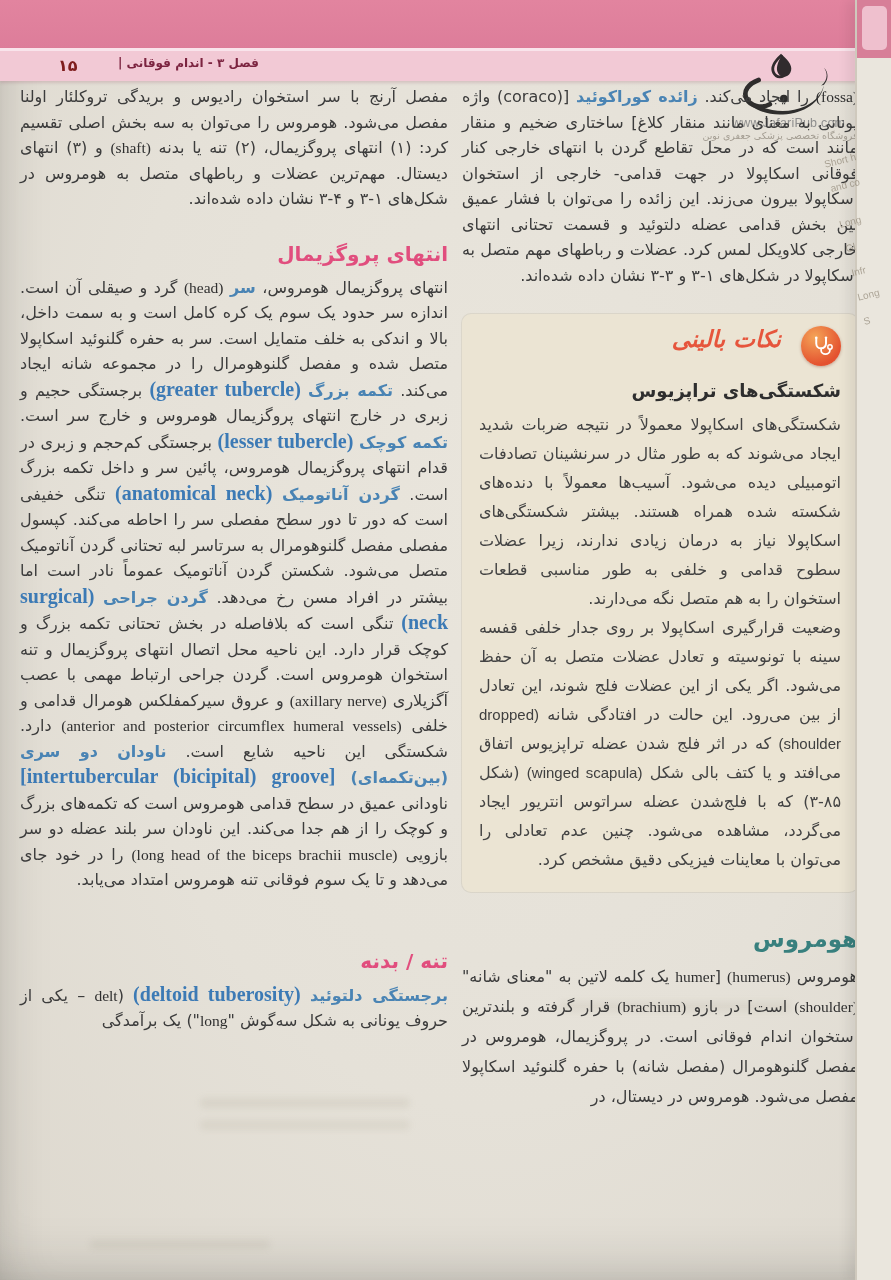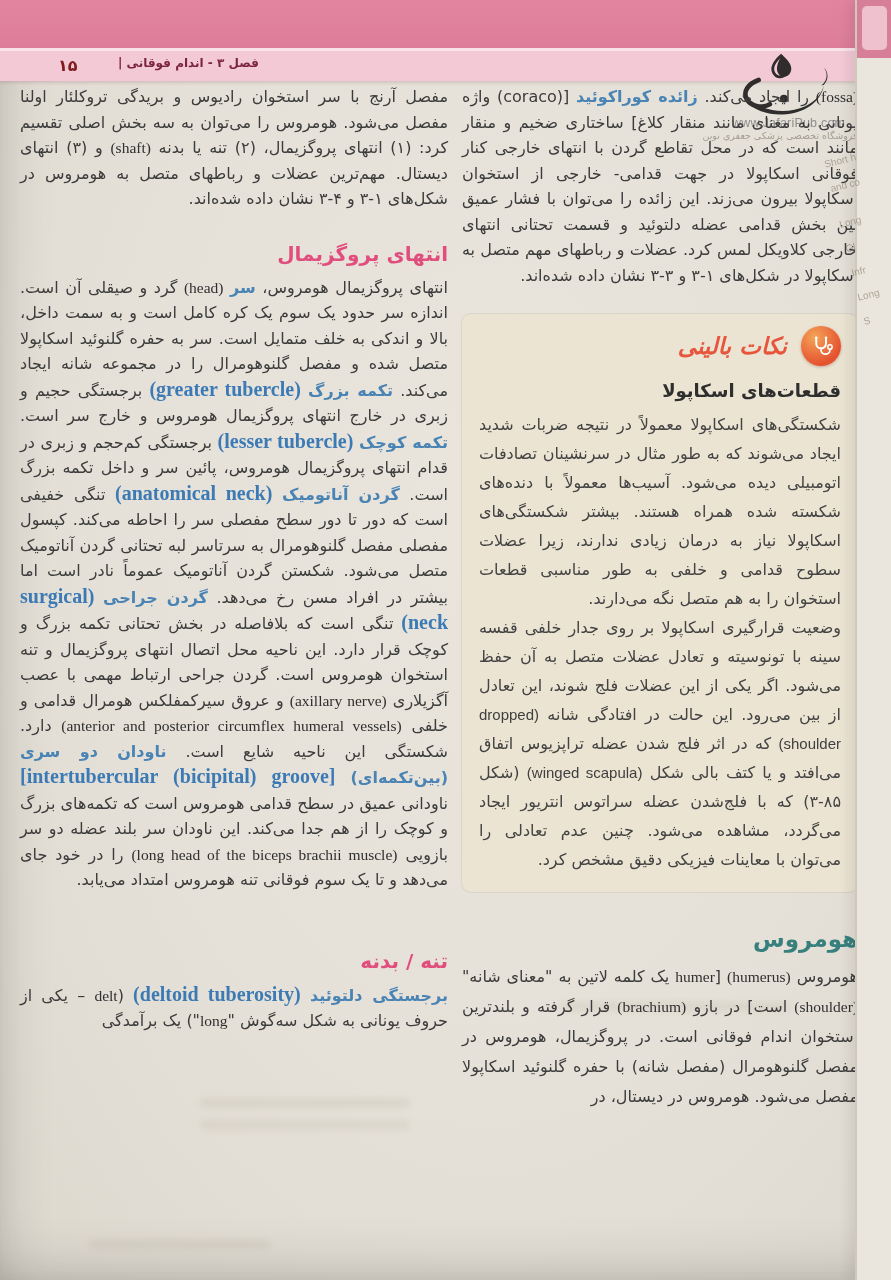--- a/index.html
+++ b/index.html
@@ -51,21 +51,21 @@
   .seg-blue{color:#4a84b4;font-weight:bold;}
   .seg-blue-latin{font-family:"Liberation Serif","DejaVu Serif",serif;
     font-size:20px;color:#3c7ab5;font-weight:bold;}
   h2,h3,h4{margin:0;}
   .pink-head{color:#e14e7e;font-size:20px;font-weight:bold;margin:30px 0 9px;}
   .pink-head.mt-lg{margin-top:56px;}
   .teal-head{color:#38807e;font-size:23px;font-weight:bold;margin:34px 0 10px;}
   
   .clinical{margin-top:26px;background:#ebe4d3;border-radius:9px;
     padding:12px 17px 18px;box-shadow:0 0 0 1px rgba(180,170,150,.25);}
-  .clin-head{display:flex;align-items:center;gap:14px;margin-bottom:10px;}
+  .clin-head{display:flex;align-items:flex-start;gap:20px;margin-bottom:10px;}
   .clin-icon{width:40px;height:40px;border-radius:50%;flex:0 0 auto;
     background:radial-gradient(circle at 35% 28%, #f4a457, #e4512f 72%);
     display:flex;align-items:center;justify-content:center;
     box-shadow:0 1px 3px rgba(120,40,20,.35);}
   .clin-icon svg{width:27px;height:27px;}
   .clin-title{color:#e6553c;font-size:23px;font-weight:bold;font-style:italic;}
   .clin-sub{font-size:18px;font-weight:bold;color:#2e2e2e;margin:14px 0 9px;}
   .clinical .body{font-size:16px;line-height:29px;color:#434343;}
   .clinical .seg-latin{font-family:"Liberation Sans","DejaVu Sans",sans-serif;
     font-size:15px;color:#3f3f3f;}
@@ -134,21 +134,21 @@
           <svg viewBox="0 0 36 36">
             <path d="M11 7 v7 a6.5 6.5 0 0 0 13 0 V7" fill="none" stroke="#fff" stroke-width="2.6" stroke-linecap="round"></path>
             <circle cx="11" cy="6.4" r="1.7" fill="#fff"></circle>
             <circle cx="24" cy="6.4" r="1.7" fill="#fff"></circle>
             <path d="M17.5 20.2 v3.3 a5.8 5 0 0 0 5.8 4.8 a5.8 5 0 0 0 5.8 -4.8 v-1.6" fill="none" stroke="#fff" stroke-width="2.3" stroke-linecap="round"></path>
             <circle cx="29.3" cy="18.6" r="2.9" fill="none" stroke="#fff" stroke-width="2"></circle>
           </svg>
         </span>
         <span class="clin-title">نکات بالینی</span>
       </div>
-      <h4 class="clin-sub">قطعات‌های اسکاپولا</h4>
+      <h4 class="clin-sub">شکستگی‌های تراپزیوس</h4>
       <p class="body"><span>شکستگی‌های اسکاپولا معمولاً در نتیجه ضربات شدید ایجاد می‌شوند که به طور مثال در سرنشینان تصادفات اتومبیلی دیده می‌شود. آسیب‌ها معمولاً با دنده‌های شکسته شده همراه هستند. بیشتر شکستگی‌های اسکاپولا نیاز به درمان زیادی ندارند، زیرا عضلات سطوح قدامی و خلفی به طور مناسبی قطعات استخوان را به هم متصل نگه می‌دارند.</span></p>
       <p class="body"><span>وضعیت قرارگیری اسکاپولا بر روی جدار خلفی قفسه سینه با تونوسیته و تعادل عضلات متصل به آن حفظ می‌شود. اگر یکی از این عضلات فلج شوند، این تعادل از بین می‌رود. این حالت در افتادگی شانه </span><span class="seg-latin">(dropped shoulder)</span><span> که در اثر فلج شدن عضله تراپزیوس اتفاق می‌افتد و یا کتف بالی شکل </span><span class="seg-latin">(winged scapula)</span><span> (شکل ۸۵-۳) که با فلج‌شدن عضله سراتوس انتریور ایجاد می‌گردد، مشاهده می‌شود. چنین عدم تعادلی را می‌توان با معاینات فیزیکی دقیق مشخص کرد.</span></p>
     </div>
 
     <h2 class="teal-head">هومروس</h2>
     <p class="body humerus-body"><span>هومروس </span><span class="seg-latin">(humerus)</span><span> [</span><span class="seg-latin">humer</span><span> یک کلمه لاتین به "معنای شانه" </span><span class="seg-latin">(shoulder)</span><span> است] در بازو </span><span class="seg-latin">(brachium)</span><span> قرار گرفته و بلندترین استخوان اندام فوقانی است. در پروگزیمال، هومروس در مفصل گلنوهومرال (مفصل شانه) با حفره گلنوئید اسکاپولا مفصل می‌شود. هومروس در دیستال، در</span></p>
   </div>
 
 </div>
 

